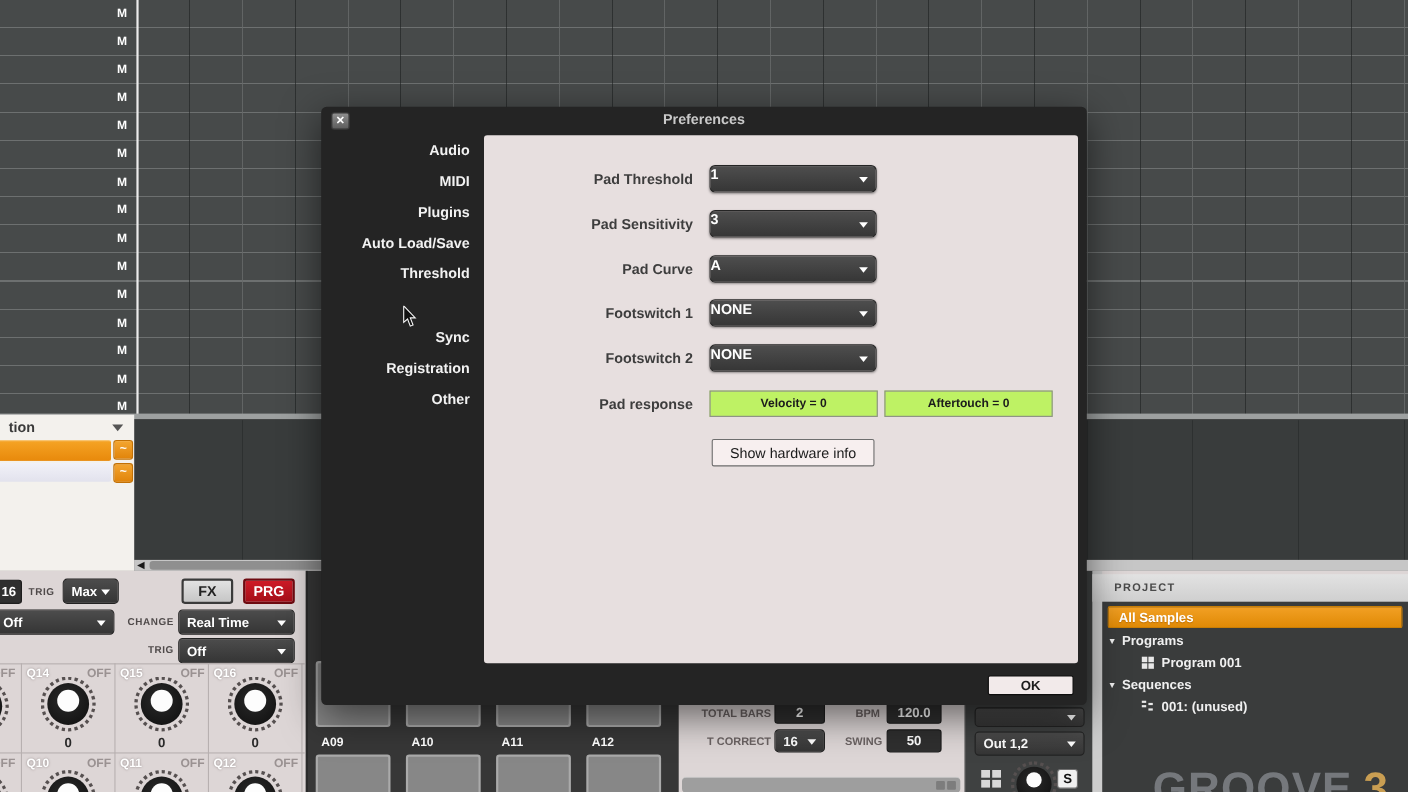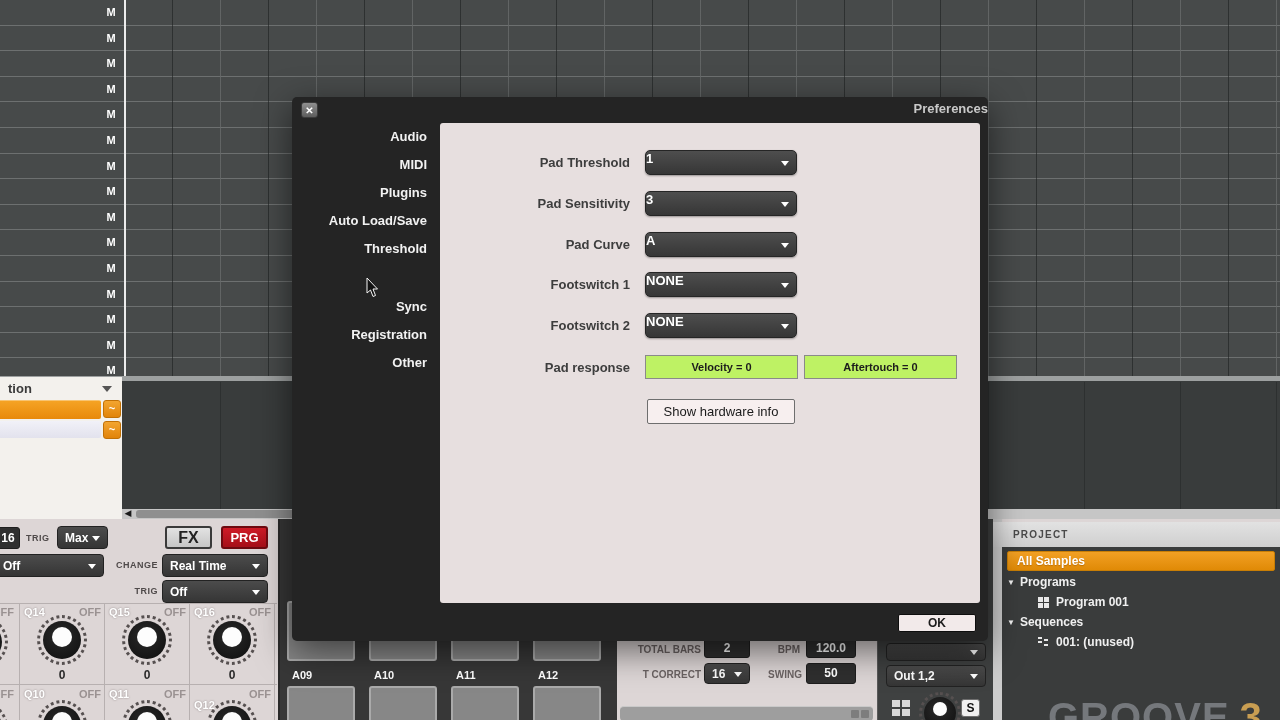--- a/index.html
+++ b/index.html
@@ -44,21 +44,21 @@
       font-weight:bold;font-size:12px;box-sizing:border-box;}
   .dd .txt{position:absolute;left:7px;top:0;bottom:0;display:flex;align-items:center;}
   .tri{position:absolute;right:7px;top:50%;margin-top:-2px;width:0;height:0;
        border-left:4px solid transparent;border-right:4px solid transparent;border-top:5px solid #fff;}
   .darkbox{background:#2f2f2f;border:1px solid #1e1e1e;border-radius:3px;color:#fff;font-weight:bold;font-size:12px;
            text-align:center;box-sizing:border-box;}
 
   
   .lbl-sm{font-size:9px;font-weight:bold;color:#4f4a4a;letter-spacing:.5px;}
   .fx-btn{left:165px;top:526px;width:47px;height:23px;background:linear-gradient(#e2e2e2,#c6c6c6);border:2px solid #3a3a3a;
-          border-radius:3px;color:#222;font-weight:bold;font-size:16px;text-align:center;line-height:20px;box-sizing:border-box;}
+          border-radius:3px;color:#222;font-weight:bold;font-size:13px;text-align:center;line-height:20px;box-sizing:border-box;}
   .prg-btn{left:221px;top:526px;width:47px;height:23px;background:linear-gradient(#cf1b27,#a50f18);border:2px solid #6e0a10;
           border-radius:3px;color:#fff;font-weight:bold;font-size:13px;text-align:center;line-height:20px;box-sizing:border-box;}
   .qgrid-line{background:#b7b0b0;}
   .q-label{font-size:11px;font-weight:bold;color:#fff;text-shadow:0 0 2px rgba(120,110,110,.8);}
   .q-off{font-size:11px;font-weight:bold;color:#9a9292;}
   .q-val{font-size:12px;font-weight:bold;color:#2a2a2a;text-align:center;}
   .knob-wrap{width:50px;height:50px;border-radius:50%;border:3px dotted #565050;box-sizing:border-box;}
   .knob-body{position:absolute;left:3px;top:3px;width:38px;height:38px;border-radius:50%;
              background:radial-gradient(circle at 45% 40%,#2a2a2a,#0e0e0e);}
   .knob-dot{position:absolute;left:9px;top:6px;width:20px;height:20px;border-radius:50%;background:#fdfdfd;}
@@ -96,21 +96,21 @@
       linear-gradient(#e8e8e8,#e8e8e8) 0px 1px/4px 2px no-repeat,
       linear-gradient(#e8e8e8,#e8e8e8) 6px 3px/4px 2px no-repeat,
       linear-gradient(#e8e8e8,#e8e8e8) 0px 5px/4px 2px no-repeat,
       linear-gradient(#e8e8e8,#e8e8e8) 6px 8px/4px 2px no-repeat;}
   .groove-logo{left:1048px;top:695px;font-size:40px;font-weight:bold;letter-spacing:1px;color:#75787c;white-space:nowrap;}
   .groove-3{color:#c99e52;margin-left:10px;}
 
   
   .dialog{left:292px;top:97px;width:696px;height:544px;background:#242424;border-radius:5px;
           box-shadow:0 10px 35px rgba(0,0,0,.55);}
-  .dlg-title{left:0;top:4px;width:100%;text-align:right;color:#c9c9c9;font-weight:bold;font-size:13px;}
+  .dlg-title{left:0;top:4px;width:100%;text-align:center;color:#c9c9c9;font-weight:bold;font-size:13px;}
   .dlg-close{left:9px;top:5px;width:17px;height:16px;background:linear-gradient(#8f8f8f,#5c5c5c);border:1px solid #3a3a3a;
              border-radius:3px;color:#fff;font-weight:bold;font-size:10px;text-align:center;line-height:15px;box-sizing:border-box;}
   .dlg-content{left:148px;top:26px;width:540px;height:480px;background:#e7dfdf;border-radius:3px;}
   .side-item{position:absolute;left:0;width:148px;height:28px;line-height:28px;text-align:right;padding-right:13px;
              color:#f2f2f2;font-weight:bold;font-size:13px;box-sizing:border-box;}
   .side-item.sel{left:13px;width:135px;background:#ebe3e3;color:#1c1c1c;border-radius:4px 0 0 4px;padding-right:13px;}
   .f-label{position:absolute;left:0;width:190px;text-align:right;line-height:25px;font-weight:bold;font-size:13px;color:#3d3d3d;}
   .f-dd{position:absolute;left:205px;width:152px;height:25px;background:linear-gradient(#4e4e4e,#363636);
         border:1px solid #252525;border-radius:5px;color:#fff;font-weight:bold;font-size:13px;box-sizing:border-box;
         box-shadow:0 1px 2px rgba(0,0,0,.35);}
@@ -239,21 +239,21 @@
         <div class="knob-dot"></div>
       </div>
     </div>
   <div class="abs q-label" style="left:109px;top:688px;">Q11</div>
   <div class="abs q-off" style="left:151px;top:688px;width:35px;text-align:right;">OFF</div>
   <div class="abs knob-wrap" style="left:122px;top:700px;">
       <div class="knob-body">
         <div class="knob-dot"></div>
       </div>
     </div>
-  <div class="abs q-label" style="left:194px;top:688px;margin-top:11px;">Q12</div>
+  <div class="abs q-label" style="left:194px;top:688px;">Q12</div>
   <div class="abs q-off" style="left:236px;top:688px;width:35px;text-align:right;">OFF</div>
   <div class="abs knob-wrap" style="left:207px;top:700px;">
       <div class="knob-body">
         <div class="knob-dot"></div>
       </div>
     </div>
 
   <div class="abs pads-panel"></div>
   <div class="abs pad" style="left:287px;top:601px;"></div>
   <div class="abs pad" style="left:369px;top:601px;"></div>

